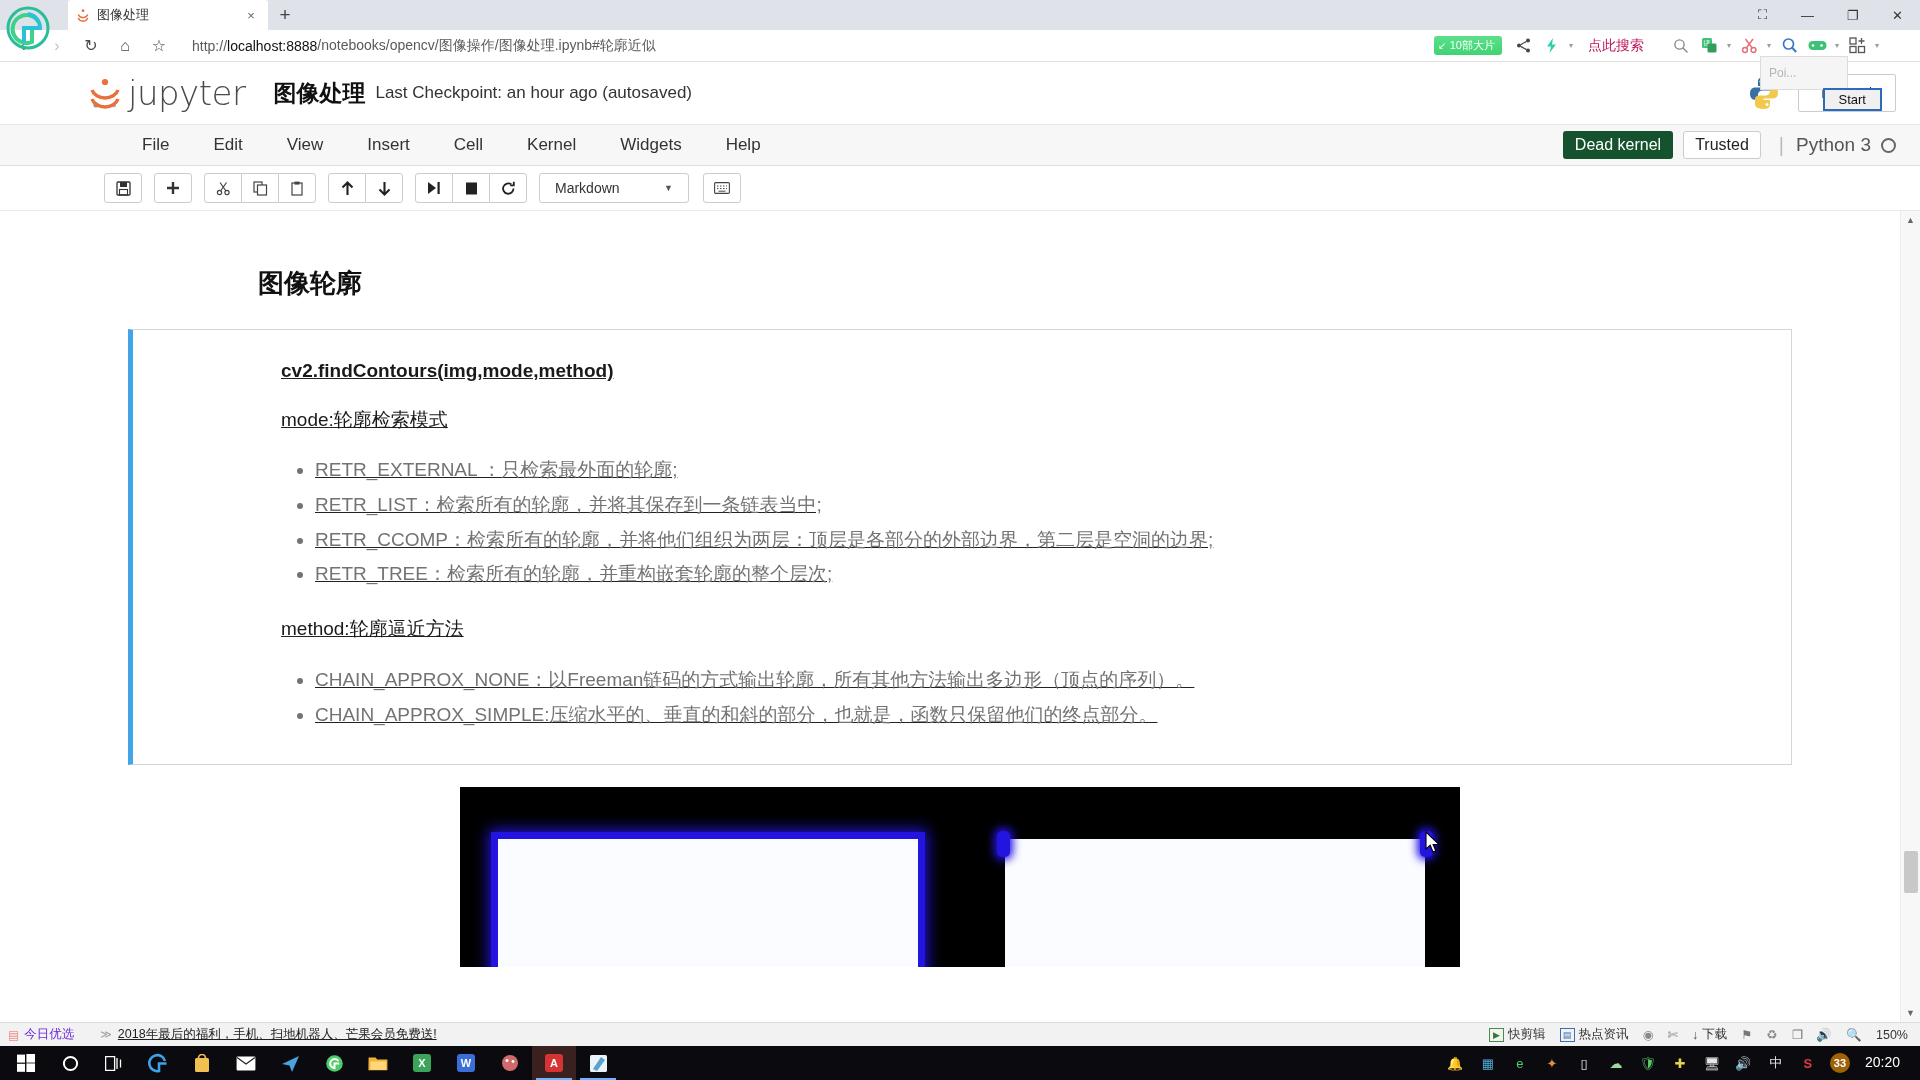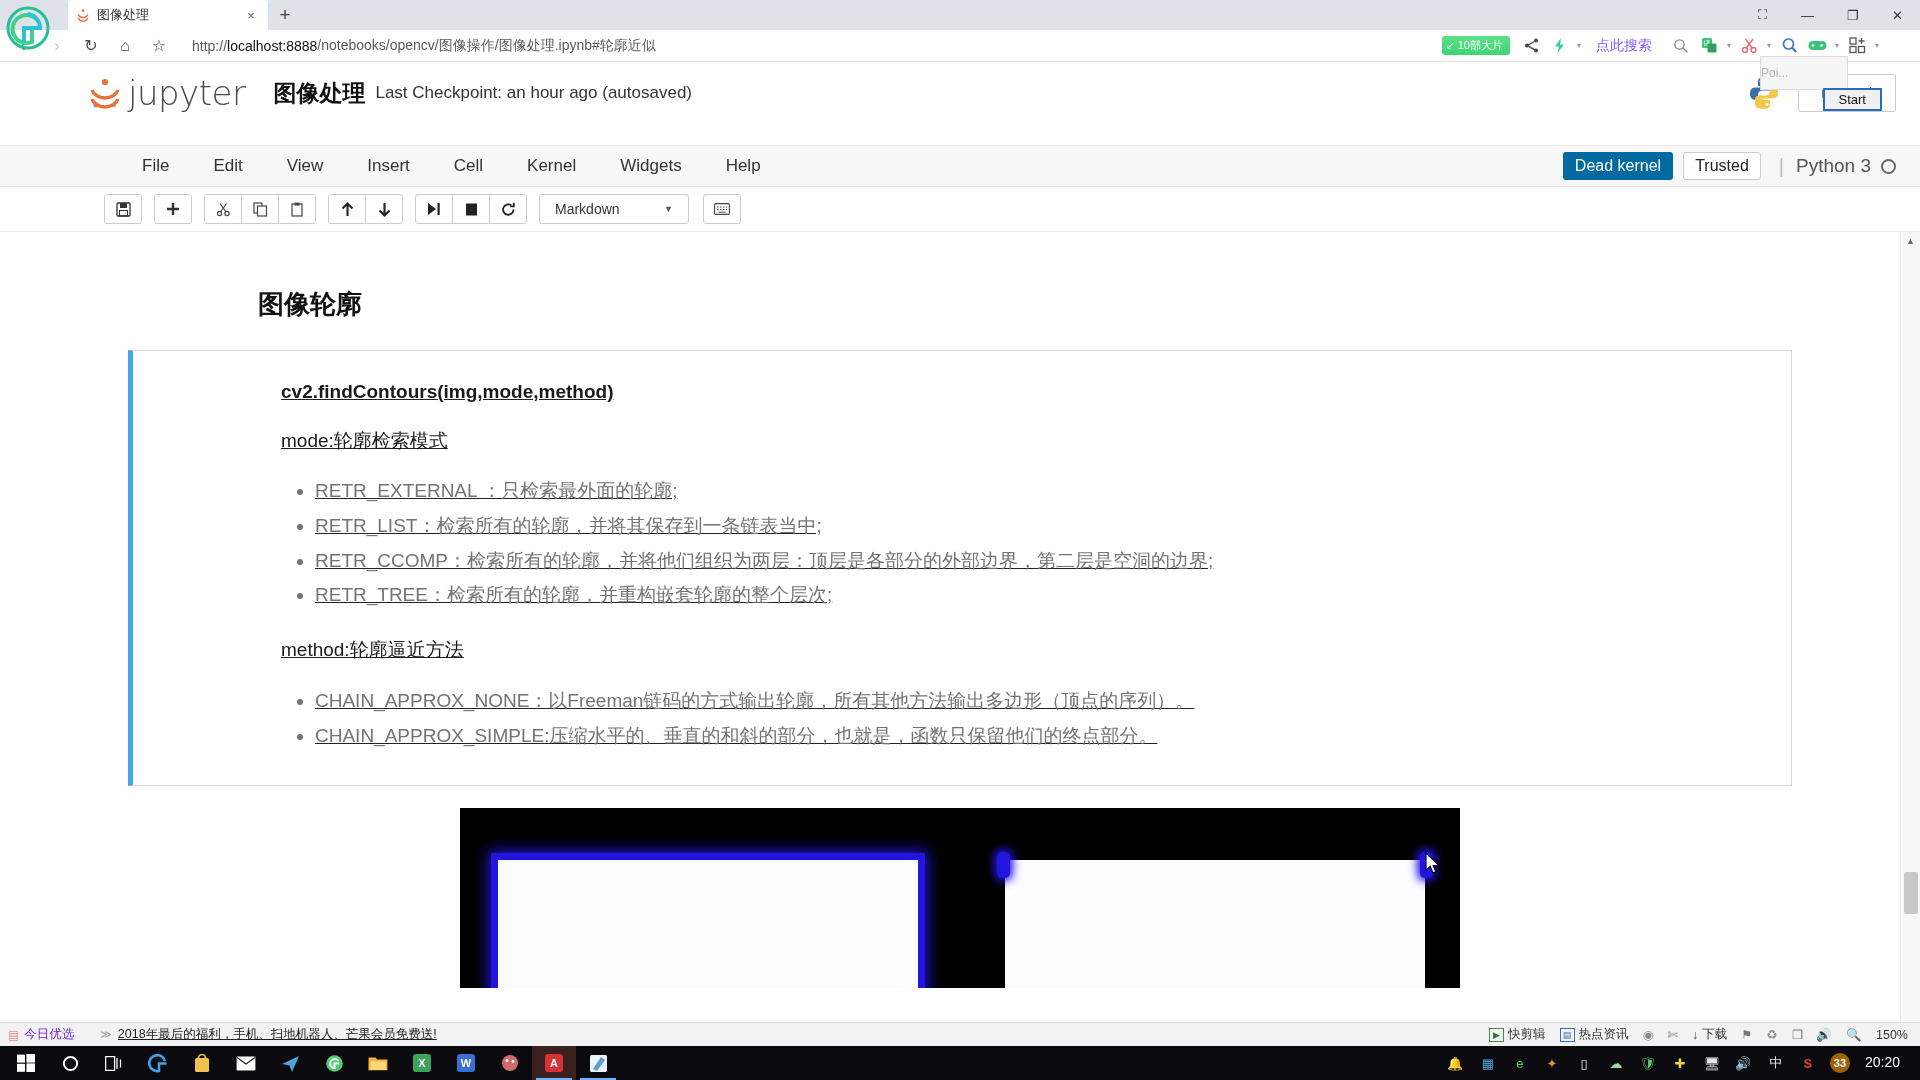--- a/index.html
+++ b/index.html
@@ -40,29 +40,29 @@
   #urlbar .rest { color:#5a5a5a; }
   .green-badge {
     background:linear-gradient(180deg,#5ce08a,#3fd473); color:#fff; font-size:11px;
     border-radius:3px; padding:2px 7px 2px 4px; display:flex; align-items:center; gap:3px;
     white-space:nowrap; margin-right:6px;
   }
   .green-badge .gb-ico { font-size:10px; }
   .navright { display:flex; align-items:center; gap:2px; padding-right:4px; }
   .navright .ext { width:26px; height:26px; display:flex; align-items:center; justify-content:center; }
   .caretmini { font-size:8px; color:#9b9b9b; width:10px; text-align:center; }
-  #searchhint { font-size:14px; color:#8b5cf6; margin:0 14px 0 10px; white-space:nowrap; }
+  #searchhint { font-size:14px; color:#be185d; margin:0 22px 0 10px; white-space:nowrap; }
   .hamb { display:flex; flex-direction:column; gap:3px; width:18px; }
   .hamb i { display:block; height:2px; background:#4a4a4a; border-radius:1px; }
 
   
   #ghost-popup {
     position:absolute; right:72px; top:26px; width:88px; height:34px; background:#f5f5f5;
     border:1px solid #dcdcdc; color:#b5b5b5; font-size:12px; display:flex; align-items:center;
-    z-index:7; overflow:hidden;
+    padding-left:8px; z-index:7; overflow:hidden;
   }
   #start-tooltip {
     position:absolute; right:38px; top:58px; background:#f0f0f0; border:2px solid #2a6bbd;
     font-size:13px; color:#111; padding:2px 14px; z-index:12; white-space:nowrap;
   }
 
   
   #page { width:1920px; height:calc(1080px - 62px - 58px); background:#fff; position:relative; overflow:hidden; }
 
   #jp-header { height:62px; display:flex; align-items:center; padding:0 24px 0 88px; position:relative;
@@ -73,24 +73,24 @@
                    font-family:"DejaVu Sans","Liberation Sans",sans-serif; }
   #nb-name { font-size:23px; font-weight:700; color:#111; margin-left:28px; }
   #nb-checkpoint { font-size:17px; color:#333; margin-left:10px; font-weight:400; }
   #jp-header-right { margin-left:auto; display:flex; align-items:center; gap:16px; }
   .py-logo { width:36px; height:36px; }
   #logout-btn {
     border:1px solid #ccc; background:#fff; font-size:17px; color:#333; padding:8px 22px; border-radius:2px;
   }
 
   #jp-menubar { height:42px; background:#f7f7f7; border-top:1px solid #e7e7e7; border-bottom:1px solid #e0e0e0;
-                display:flex; align-items:center; padding-left:120px; position:relative;margin-top:21px; }
+                display:flex; align-items:center; padding-left:120px; position:relative; }
   .jp-menu { font-size:17px; color:#333; padding:0 22px; }
   #kernel-status { margin-left:auto; display:flex; align-items:center; gap:10px; padding-right:24px; }
-  #dead-kernel { background:#0369a1; color:#fff; font-size:16px; padding:5px 12px; border-radius:3px; }
+  #dead-kernel { background:#14532d; color:#fff; font-size:16px; padding:5px 12px; border-radius:3px; }
   #trusted-badge { background:#fff; border:1px solid #ccc; font-size:16px; color:#222; padding:4px 11px; border-radius:3px; }
   #kernel-sep { color:#bbb; font-size:20px; margin:0 2px 0 8px; }
   #kernel-name { font-size:19px; color:#555; }
   #kernel-busy { width:15px; height:15px; border:2px solid #666; border-radius:50%; display:inline-block; }
 
   #jp-toolbar { height:45px; background:#fff; border-bottom:1px solid #e9e9e9; display:flex; align-items:center;
                 padding-left:104px; gap:0; }
   .tb-group { display:flex; margin-right:12px; }
   .tb-btn { width:38px; height:30px; border:1px solid #ccc; background:#fff; display:flex;
             align-items:center; justify-content:center; color:#333; font-size:15px; margin-left:-1px; }

